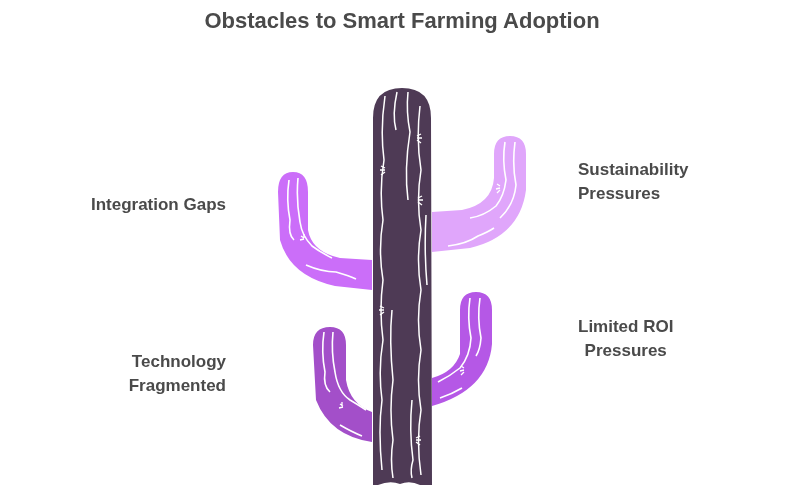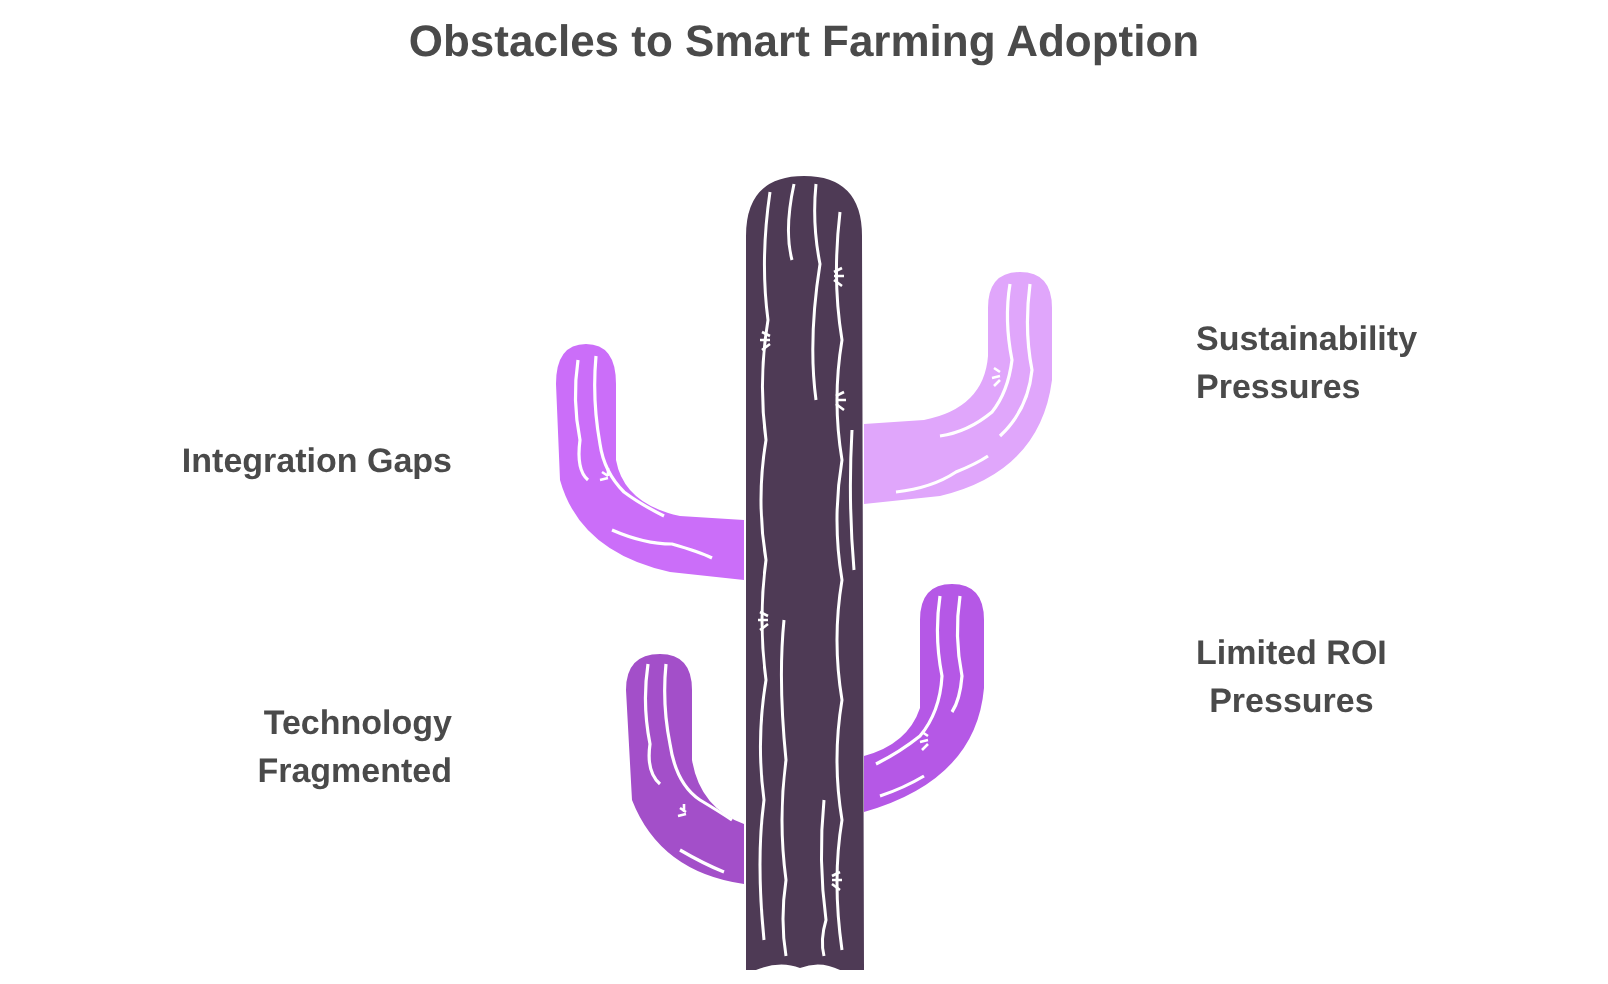--- a/index.html
+++ b/index.html
@@ -2,21 +2,21 @@
 <html><head>
 <meta charset="utf-8">
 <style>
   html, body { margin: 0; padding: 0; background: #ffffff; }
   body { width: 804px; height: 492px; position: relative; overflow: hidden;
          font-family: "Liberation Sans", "DejaVu Sans", sans-serif; }
   .title { position: absolute; left: 0; top: 8px; width: 804px; text-align: center;
            font-size: 22px; font-weight: bold; color: #4a4a4a; }
   .label { position: absolute; font-size: 17px; font-weight: bold; color: #4a4a4a; line-height: 24px; }
   .label.left { text-align: right; }
-  .label.right { text-align: left; margin-left: 20px; }
+  .label.right { text-align: left; }
   svg.cactus { position: absolute; left: 0; top: 0; }
 </style>
 </head>
 <body>
 
 <div class="title">Obstacles to Smart Farming Adoption</div>
 
 <svg class="cactus" width="804" height="492" viewBox="0 0 804 492">
 
   <g>
@@ -61,21 +61,21 @@
     <path d="M392,310 Q389,340 393,380 Q389,410 393,440 Q390,460 393,478" stroke="#fff" stroke-width="1.5" fill="none"></path>
     <path d="M412,400 Q409,430 413,460 Q410,470 412,478" stroke="#fff" stroke-width="1.5" fill="none"></path>
     <path d="M417,136 l4,-2 M417,138 l5,0 M417,140 l4,3" stroke="#fff" stroke-width="1.3"></path>
     <path d="M385,168 l-4,-2 M385,170 l-5,0 M385,172 l-4,3" stroke="#fff" stroke-width="1.3"></path>
     <path d="M418,198 l4,-2 M418,200 l5,0 M418,202 l4,3" stroke="#fff" stroke-width="1.3"></path>
     <path d="M384,308 l-4,-2 M384,310 l-5,0 M384,312 l-4,3" stroke="#fff" stroke-width="1.3"></path>
     <path d="M416,438 l4,-2 M416,440 l5,0 M416,442 l4,3" stroke="#fff" stroke-width="1.3"></path>
   </g>
 </svg>
 
-<div class="label left" style="right:578px; top:219px;">
+<div class="label left" style="right:578px; top:193px;">
   <div>Integration Gaps</div>
 </div>
 
 <div class="label right" style="left:578px; top:158px;">
   <div>Sustainability</div>
   <div>Pressures</div>
 </div>
 
 <div class="label left" style="right:578px; top:350px;">
   <div>Technology</div>

